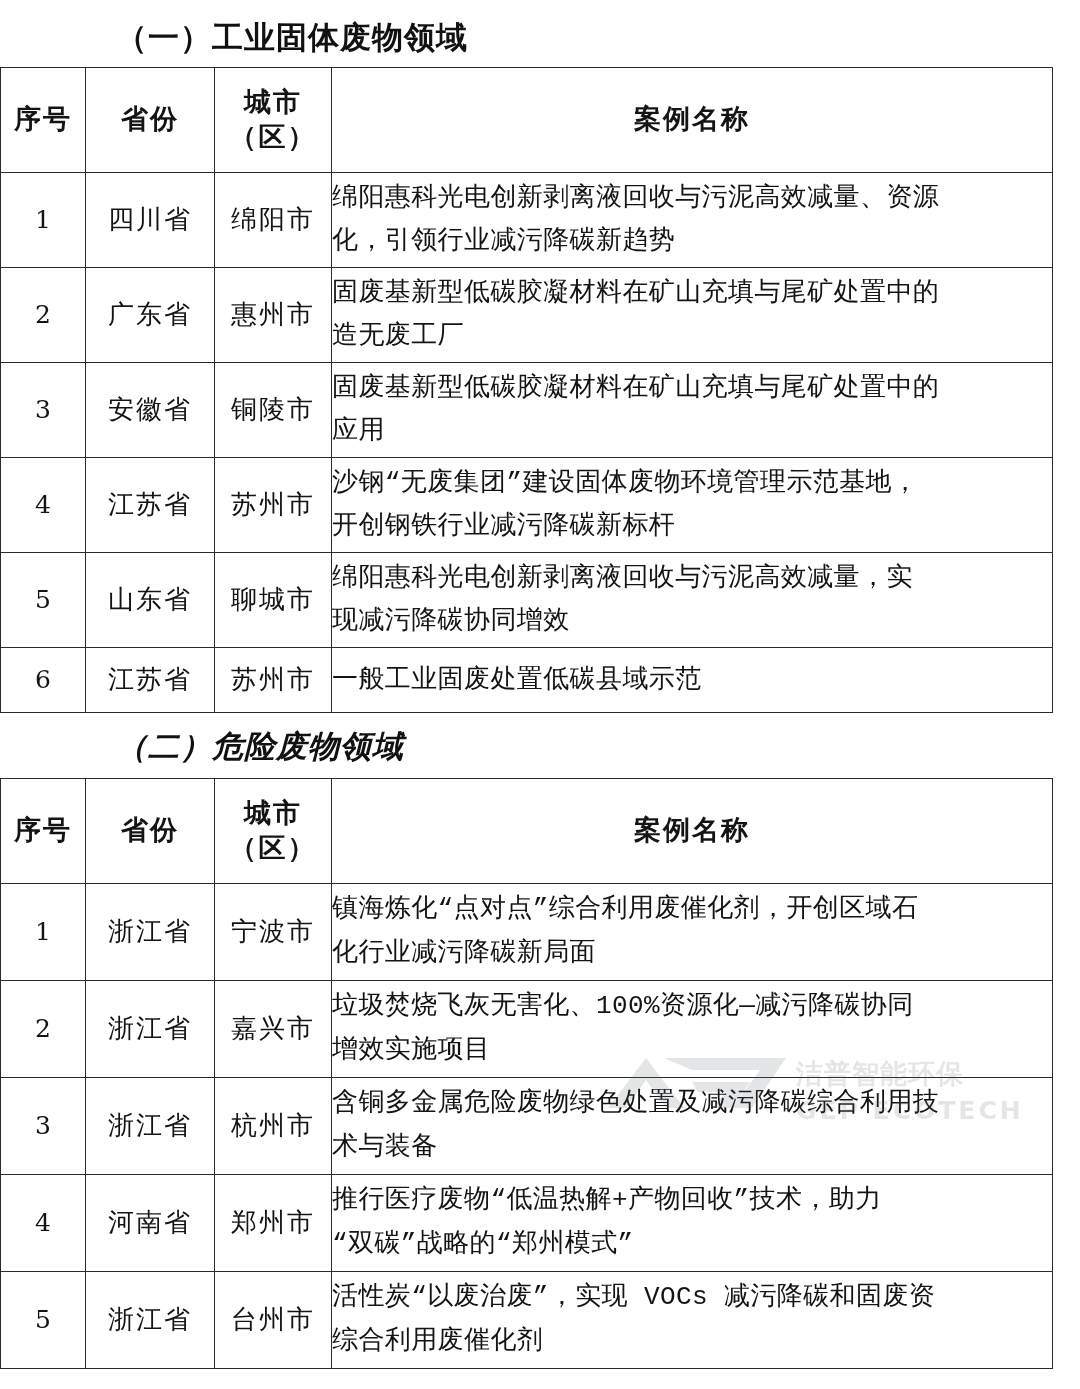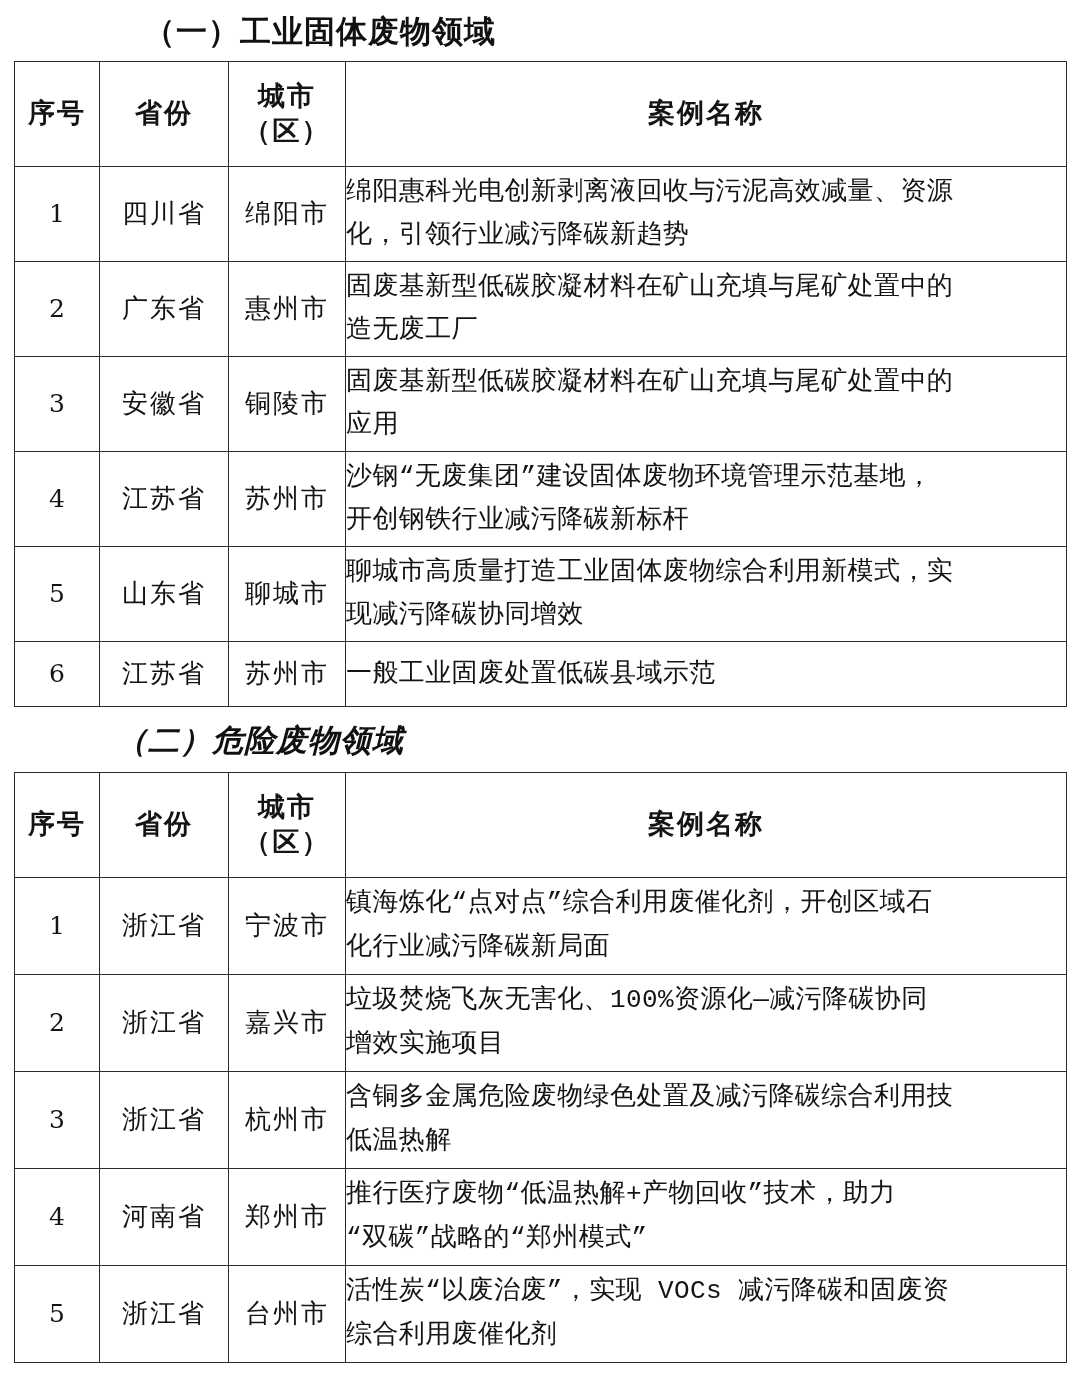--- a/index.html
+++ b/index.html
@@ -27,29 +27,28 @@
   .section-heading {
     font-family: "DejaVu Serif", "Liberation Serif", serif;
     font-weight: 700;
     font-size: 31px;
     letter-spacing: 1px;
     color: #111;
     padding-left: 116px;
     line-height: 1.25;
     white-space: nowrap;
   }
-  .heading-1 { padding-top: 12px; padding-bottom: 10px; margin-left: 28px; }
+  .heading-1 { padding-top: 18px; padding-bottom: 10px; }
   .heading-2 { padding-top: 14px; padding-bottom: 12px; font-style: italic; }
 
   
   .case-table {
     border-collapse: collapse;
     table-layout: fixed;
     width: 1052px;
-    margin-left: 14px;
     background: transparent;
   }
   .case-table col.c-idx   { width: 85px; }
   .case-table col.c-prov  { width: 129px; }
   .case-table col.c-city  { width: 117px; }
   .case-table col.c-name  { width: 721px; }
 
   .case-table th,
   .case-table td {
     border: 1.6px solid #2b2b2b;
@@ -193,21 +192,21 @@
         <td class="cell-name two-line">
           <span class="nm-line">沙钢“无废集团”建设固体废物环境管理示范基地，</span>
           <span class="nm-line">开创钢铁行业减污降碳新标杆</span>
         </td>
       </tr>
       <tr class="row-tall">
         <td class="cell-idx">5</td>
         <td class="cell-prov">山东省</td>
         <td class="cell-city">聊城市</td>
         <td class="cell-name two-line">
-          <span class="nm-line">聊城市高质量打造工业固体废物综合利用新模式，实</span>
+          <span class="nm-line">绵阳惠科光电创新剥离液回收与污泥高效减量，实</span>
           <span class="nm-line">现减污降碳协同增效</span>
         </td>
       </tr>
       <tr class="row-short">
         <td class="cell-idx">6</td>
         <td class="cell-prov">江苏省</td>
         <td class="cell-city">苏州市</td>
         <td class="cell-name">
           <span class="nm-line">一般工业固废处置低碳县域示范</span>
         </td>
@@ -253,21 +252,21 @@
           <span class="nm-line">垃圾焚烧飞灰无害化、100%资源化—减污降碳协同</span>
           <span class="nm-line">增效实施项目</span>
         </td>
       </tr>
       <tr class="row-tall-2">
         <td class="cell-idx">3</td>
         <td class="cell-prov">浙江省</td>
         <td class="cell-city">杭州市</td>
         <td class="cell-name two-line">
           <span class="nm-line">含铜多金属危险废物绿色处置及减污降碳综合利用技</span>
-          <span class="nm-line">低温热解</span>
+          <span class="nm-line">术与装备</span>
         </td>
       </tr>
       <tr class="row-tall-2">
         <td class="cell-idx">4</td>
         <td class="cell-prov">河南省</td>
         <td class="cell-city">郑州市</td>
         <td class="cell-name two-line">
           <span class="nm-line">推行医疗废物“低温热解+产物回收”技术，助力</span>
           <span class="nm-line centered">“双碳”战略的“郑州模式”</span>
         </td>
@@ -277,14 +276,23 @@
         <td class="cell-prov">浙江省</td>
         <td class="cell-city">台州市</td>
         <td class="cell-name two-line">
           <span class="nm-line">活性炭“以废治废”，实现 VOCs 减污降碳和固废资</span>
           <span class="nm-line">综合利用废催化剂</span>
         </td>
       </tr>
     </tbody>
   </table>
 
+  <div class="watermark">
+    <svg width="200" height="92" viewBox="0 0 200 92">
+      <polygon points="8,56 46,6 84,56 66,56 46,28 26,56" fill="#5b6472"></polygon>
+      <polygon points="64,6 186,6 152,56 132,56 160,18 92,18" fill="#5b6472"></polygon>
+      <polygon points="92,30 150,30 132,56 112,56 126,40 98,40" fill="#5b6472"></polygon>
+    </svg>
+    <div class="wm-text-cn">洁普智能环保</div>
+    <div class="wm-text-en">GEP ECOTECH</div>
+  </div>
 
 </div>
 
 </body></html>

